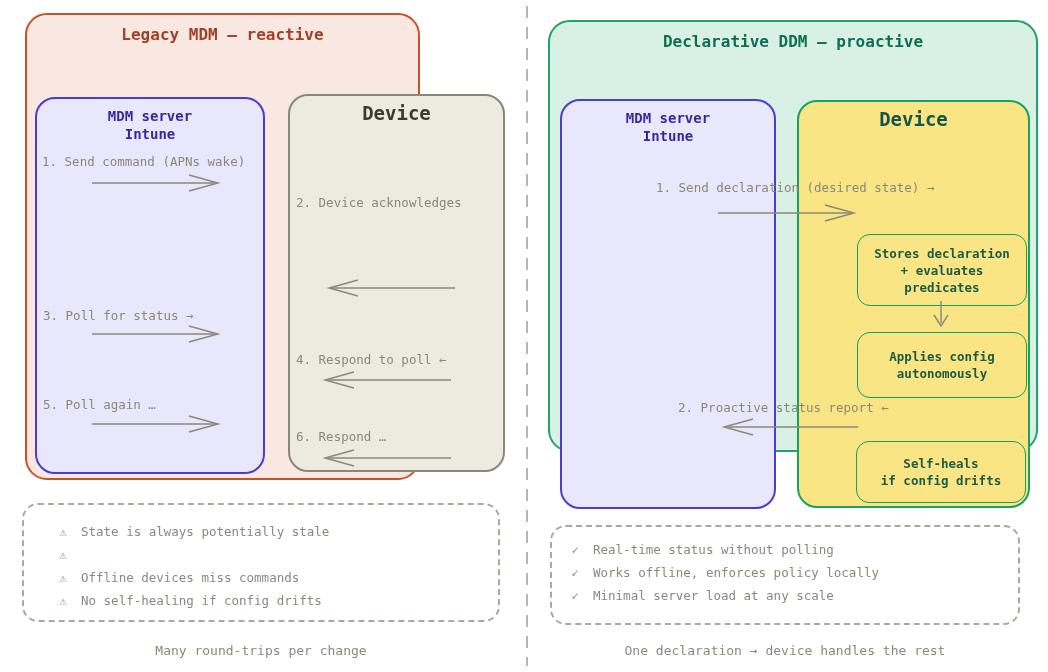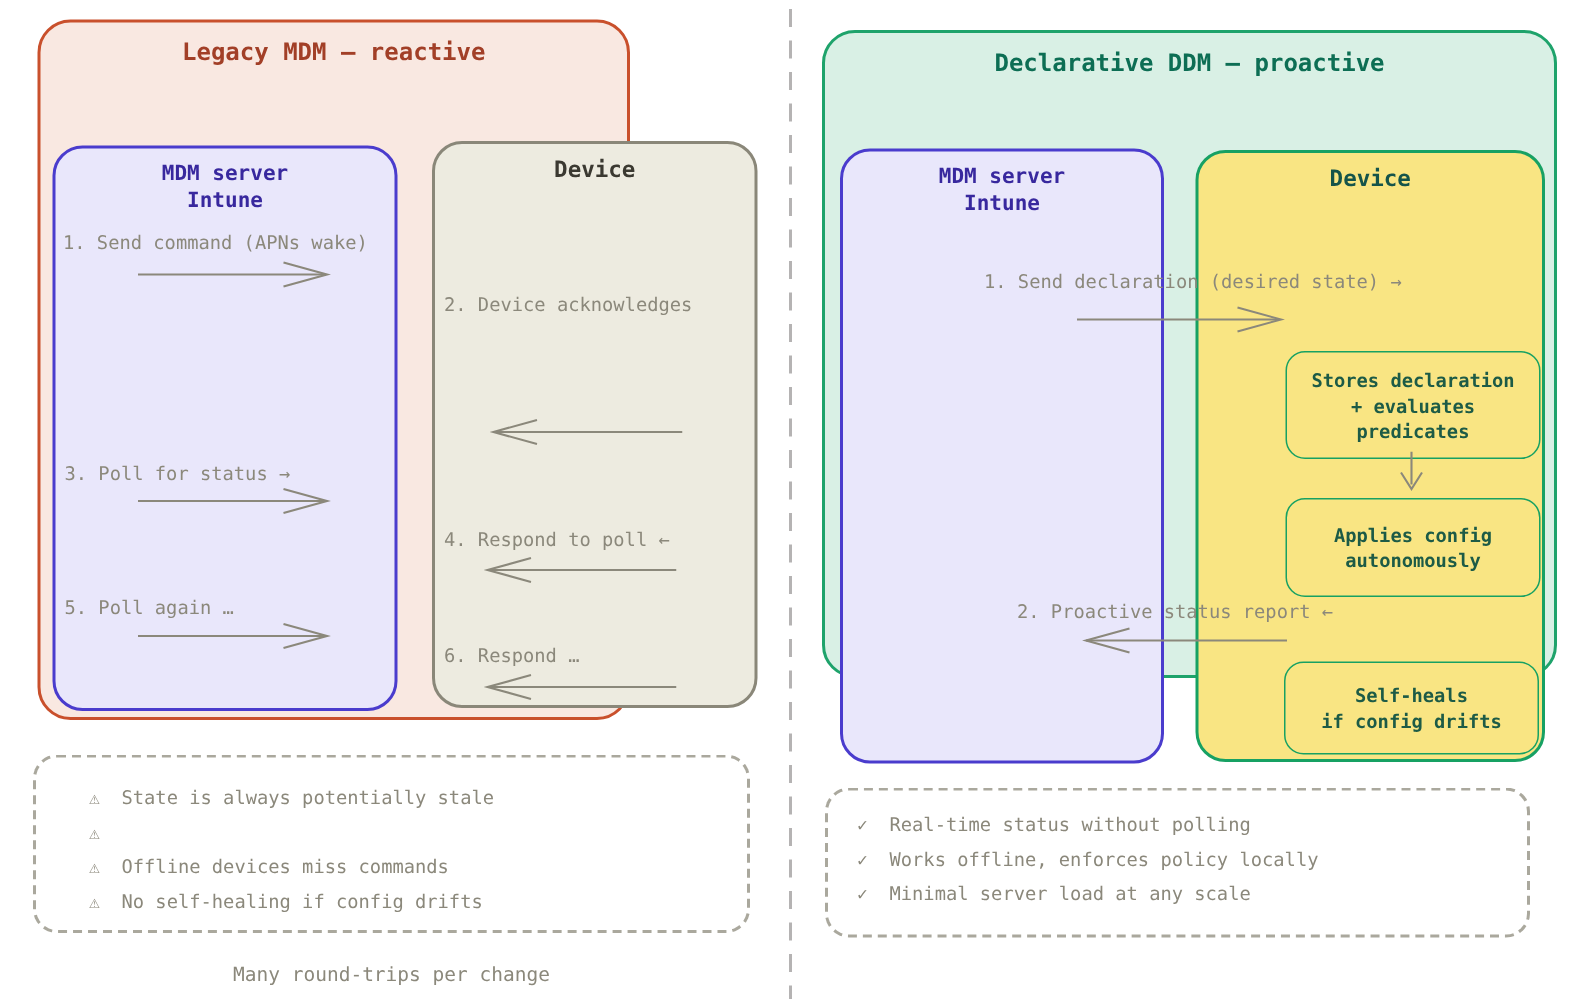--- a/index.html
+++ b/index.html
@@ -24,21 +24,21 @@
   #left-server  { left:8px;   top:82px; width:230px; height:377px; }
   #left-device  { left:261px; top:79px; width:217px; height:378px;
                   background:#edebe0; border:2px solid #8a8779; }
   #right-server { left:10px;  top:77px; width:216px; height:410px; }
   #right-device { left:247px; top:78px; width:233px; height:408px;
                   background:#f9e583; border:2px solid #17a163; }
 
   .box-header { position:absolute; left:0; right:0; top:8px;
                 text-align:center; font-weight:bold; line-height:18px; }
   .server-header { font-size:14px; color:#38289e; }
-  .device-header { font-size:15px; }
+  .device-header { font-size:19px; }
   #left-device  .device-header { color:#3b3931; }
   #right-device .device-header { color:#15544a; }
 
   .step { position:absolute; font-size:12.5px; line-height:14px;
           color:#8b887b; white-space:nowrap; z-index:5; }
 
   .subbox { position:absolute; display:flex; flex-direction:column;
             justify-content:center; align-items:center;
             border-radius:13px; text-align:center;
             font-size:12.5px; font-weight:bold; line-height:17px; }
@@ -213,14 +213,15 @@
     </div>
     <div class="list-row">
       <span class="list-icon">✓</span>
       <span>Works offline, enforces policy locally</span>
     </div>
     <div class="list-row">
       <span class="list-icon">✓</span>
       <span>Minimal server load at any scale</span>
     </div>
   </div>
+  <div class="caption" id="right-caption">One declaration → device handles the rest</div>
 
 </div>
 
 </body></html>

